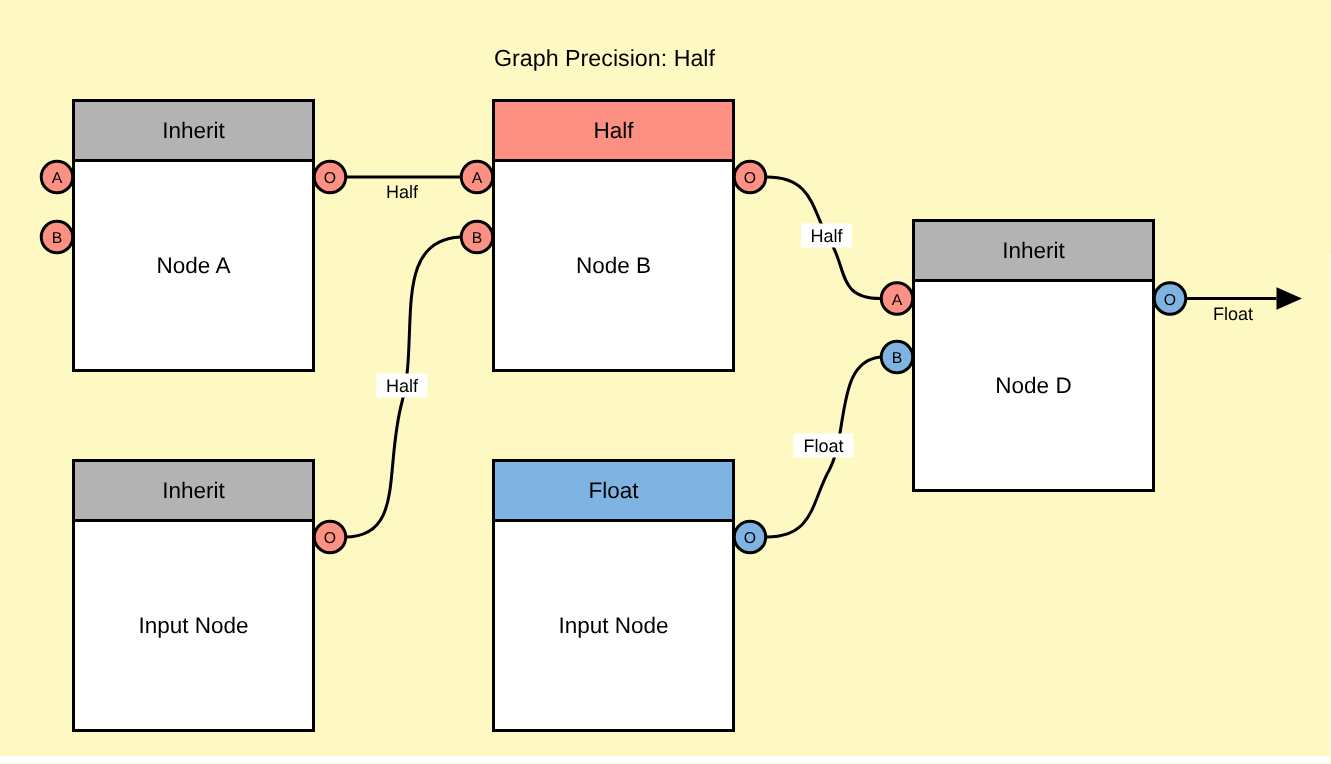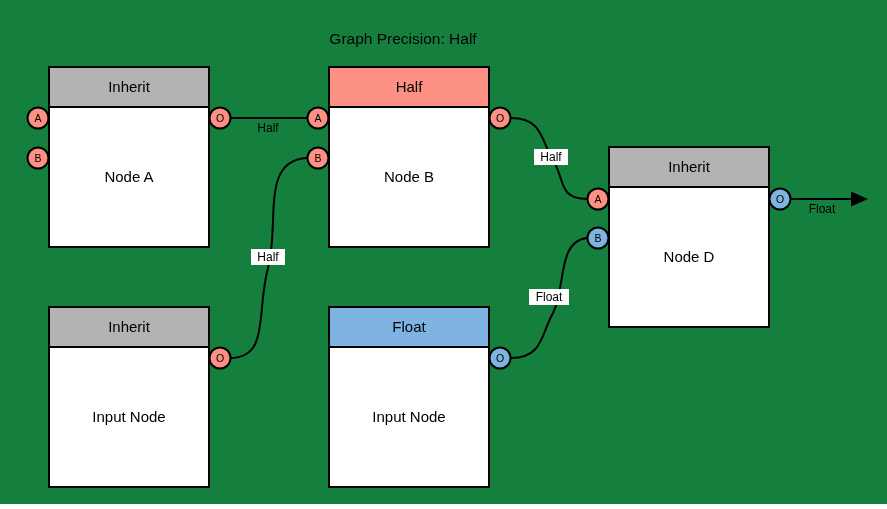--- a/index.html
+++ b/index.html
@@ -5,21 +5,21 @@
   html, body {
     margin: 0;
     padding: 0;
     background: #ffffff;
     font-family: "Liberation Sans", sans-serif;
   }
   .canvas-wrap {
     width: 887px;
     height: 504px;
     position: relative;
-    background: #15803d;
+    background: #fef9c3;
     overflow: hidden;
   }
   svg { display: block; }
   .node-body {
     fill: #ffffff;
     stroke: #000000;
     stroke-width: 2;
   }
   .node-header {
     stroke: #000000;

